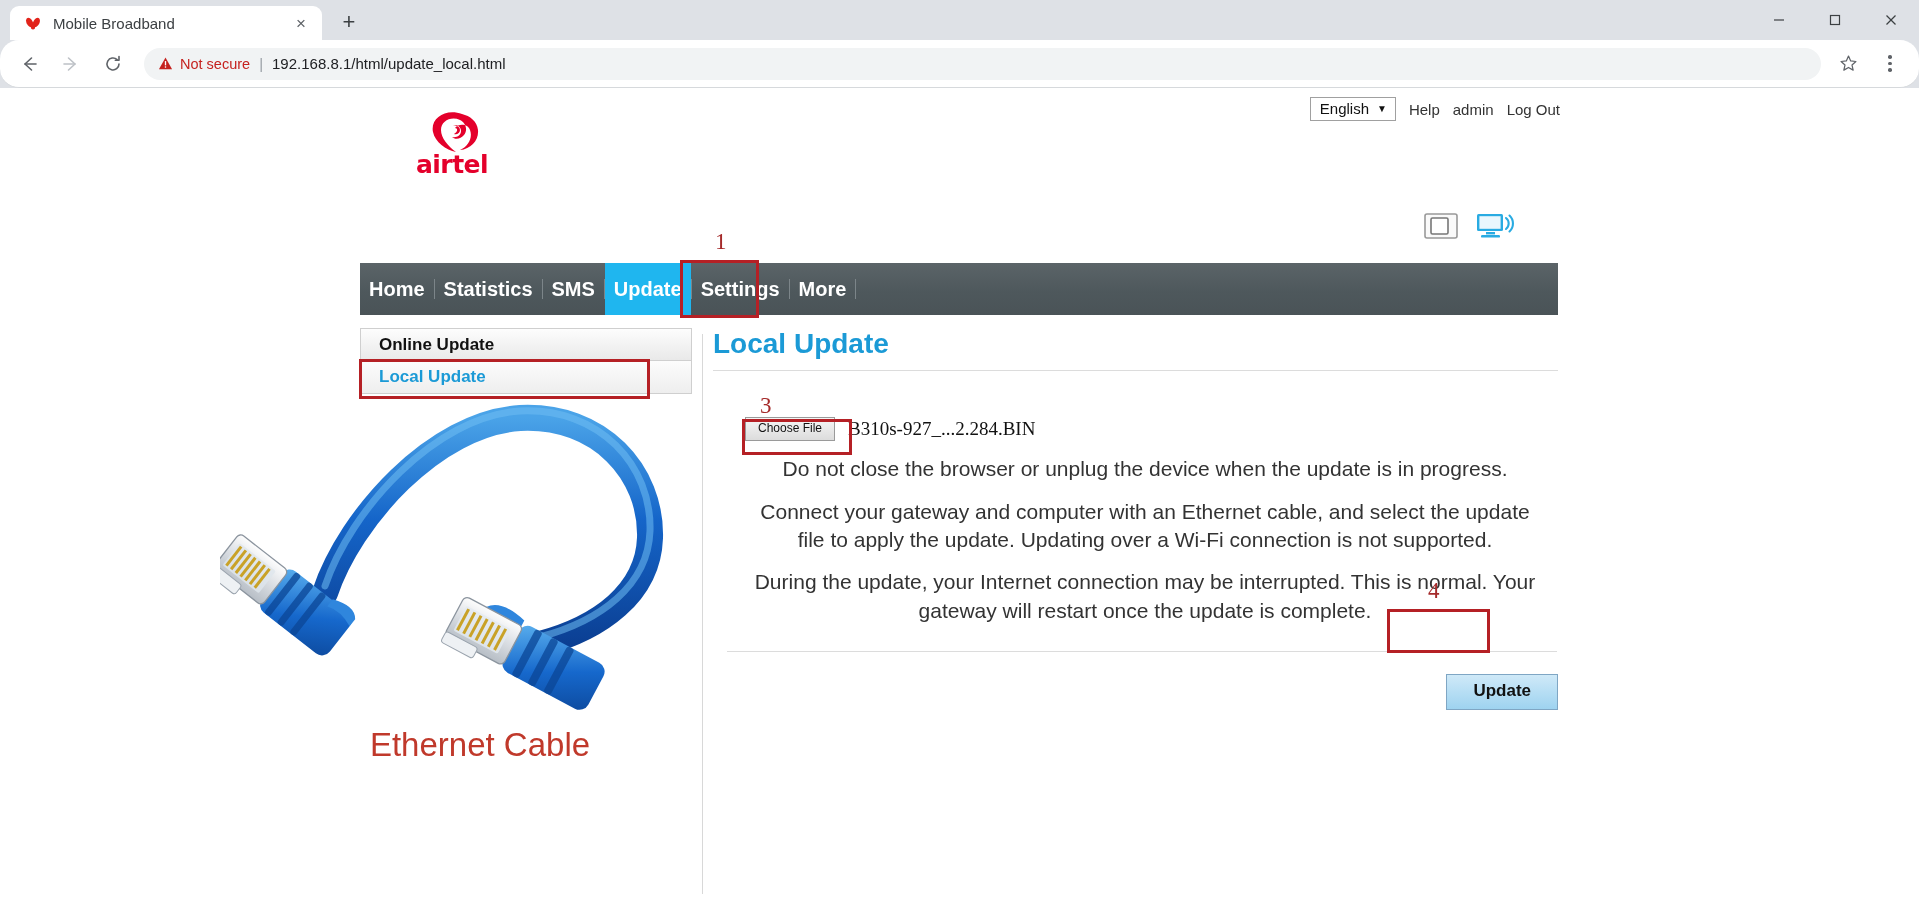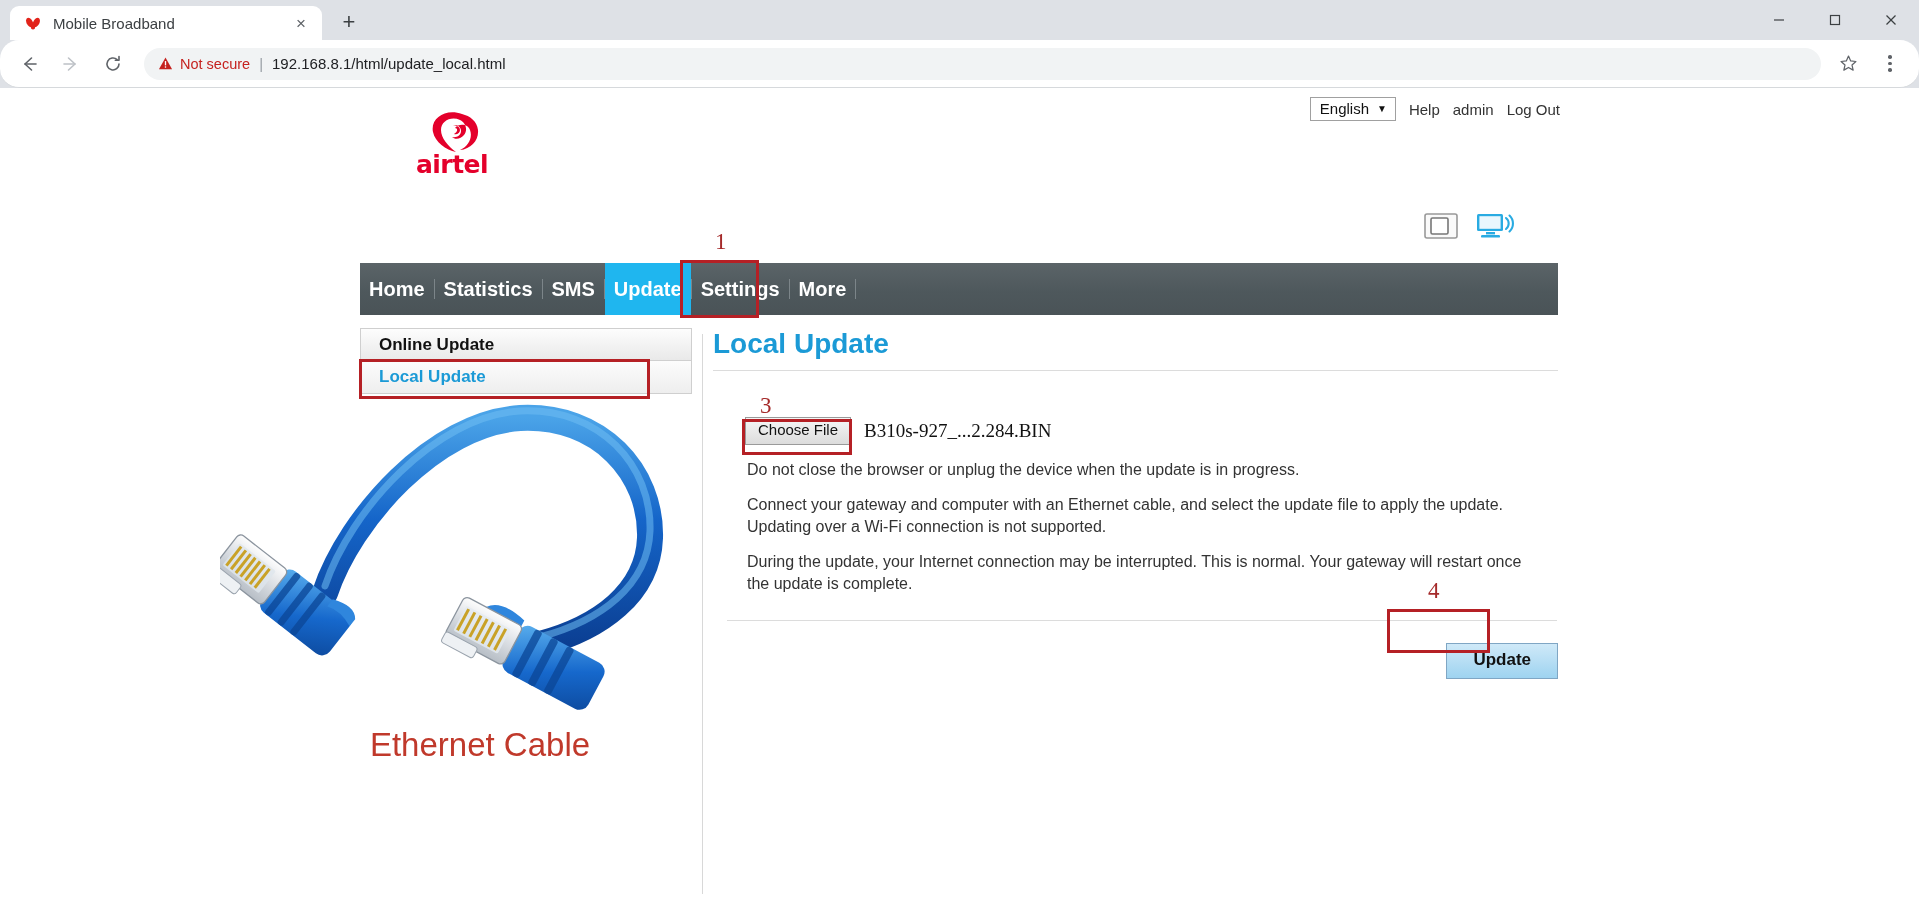--- a/index.html
+++ b/index.html
@@ -150,28 +150,28 @@
 
   
   .content { position: absolute; left: 353px; top: 240px; width: 845px; }
   .content-title {
     font-size: 28px; font-weight: 700; color: #1b9ad6;
     padding-bottom: 10px; border-bottom: 1px solid #dcdcdc;
   }
   .file-row { display: flex; align-items: center; margin-top: 46px; padding-left: 32px; }
   .choose-btn {
     border: 1px solid #9a9a9a; background: linear-gradient(#f6f6f6, #dcdcdc);
-    font-size: 15px; font-family: "Liberation Sans", sans-serif; color: #111;
+    font-size: 12px; font-family: "Liberation Sans", sans-serif; color: #111;
     padding: 4px 12px 5px; line-height: 1.1;
   }
   .file-name { font-family: "Liberation Serif", serif; font-size: 19px; color: #111; margin-left: 13px; }
 
   .para {
-    font-size: 16px; color: #333; line-height: 1.35;
-    margin-top: 14px; padding-left: 34px; max-width: 830px;
+    font-size: 21px; color: #333; line-height: 1.35;
+    margin-top: 14px; padding-left: 34px; max-width: 830px; text-align: center;
   }
   .para:first-of-type { margin-top: 20px; }
 
   .hr { margin-top: 26px; margin-left: 14px; width: 830px; height: 1px; background: #dcdcdc; }
 
   .update-row { display: flex; justify-content: flex-end; margin-top: 22px; width: 845px; }
   .update-btn {
     border: 1px solid #7fa6c4; background: linear-gradient(#cfe9f8, #9ed3f0);
     color: #111; font-size: 17px; font-weight: 700;
     padding: 7px 26px 8px; line-height: 1.1;

